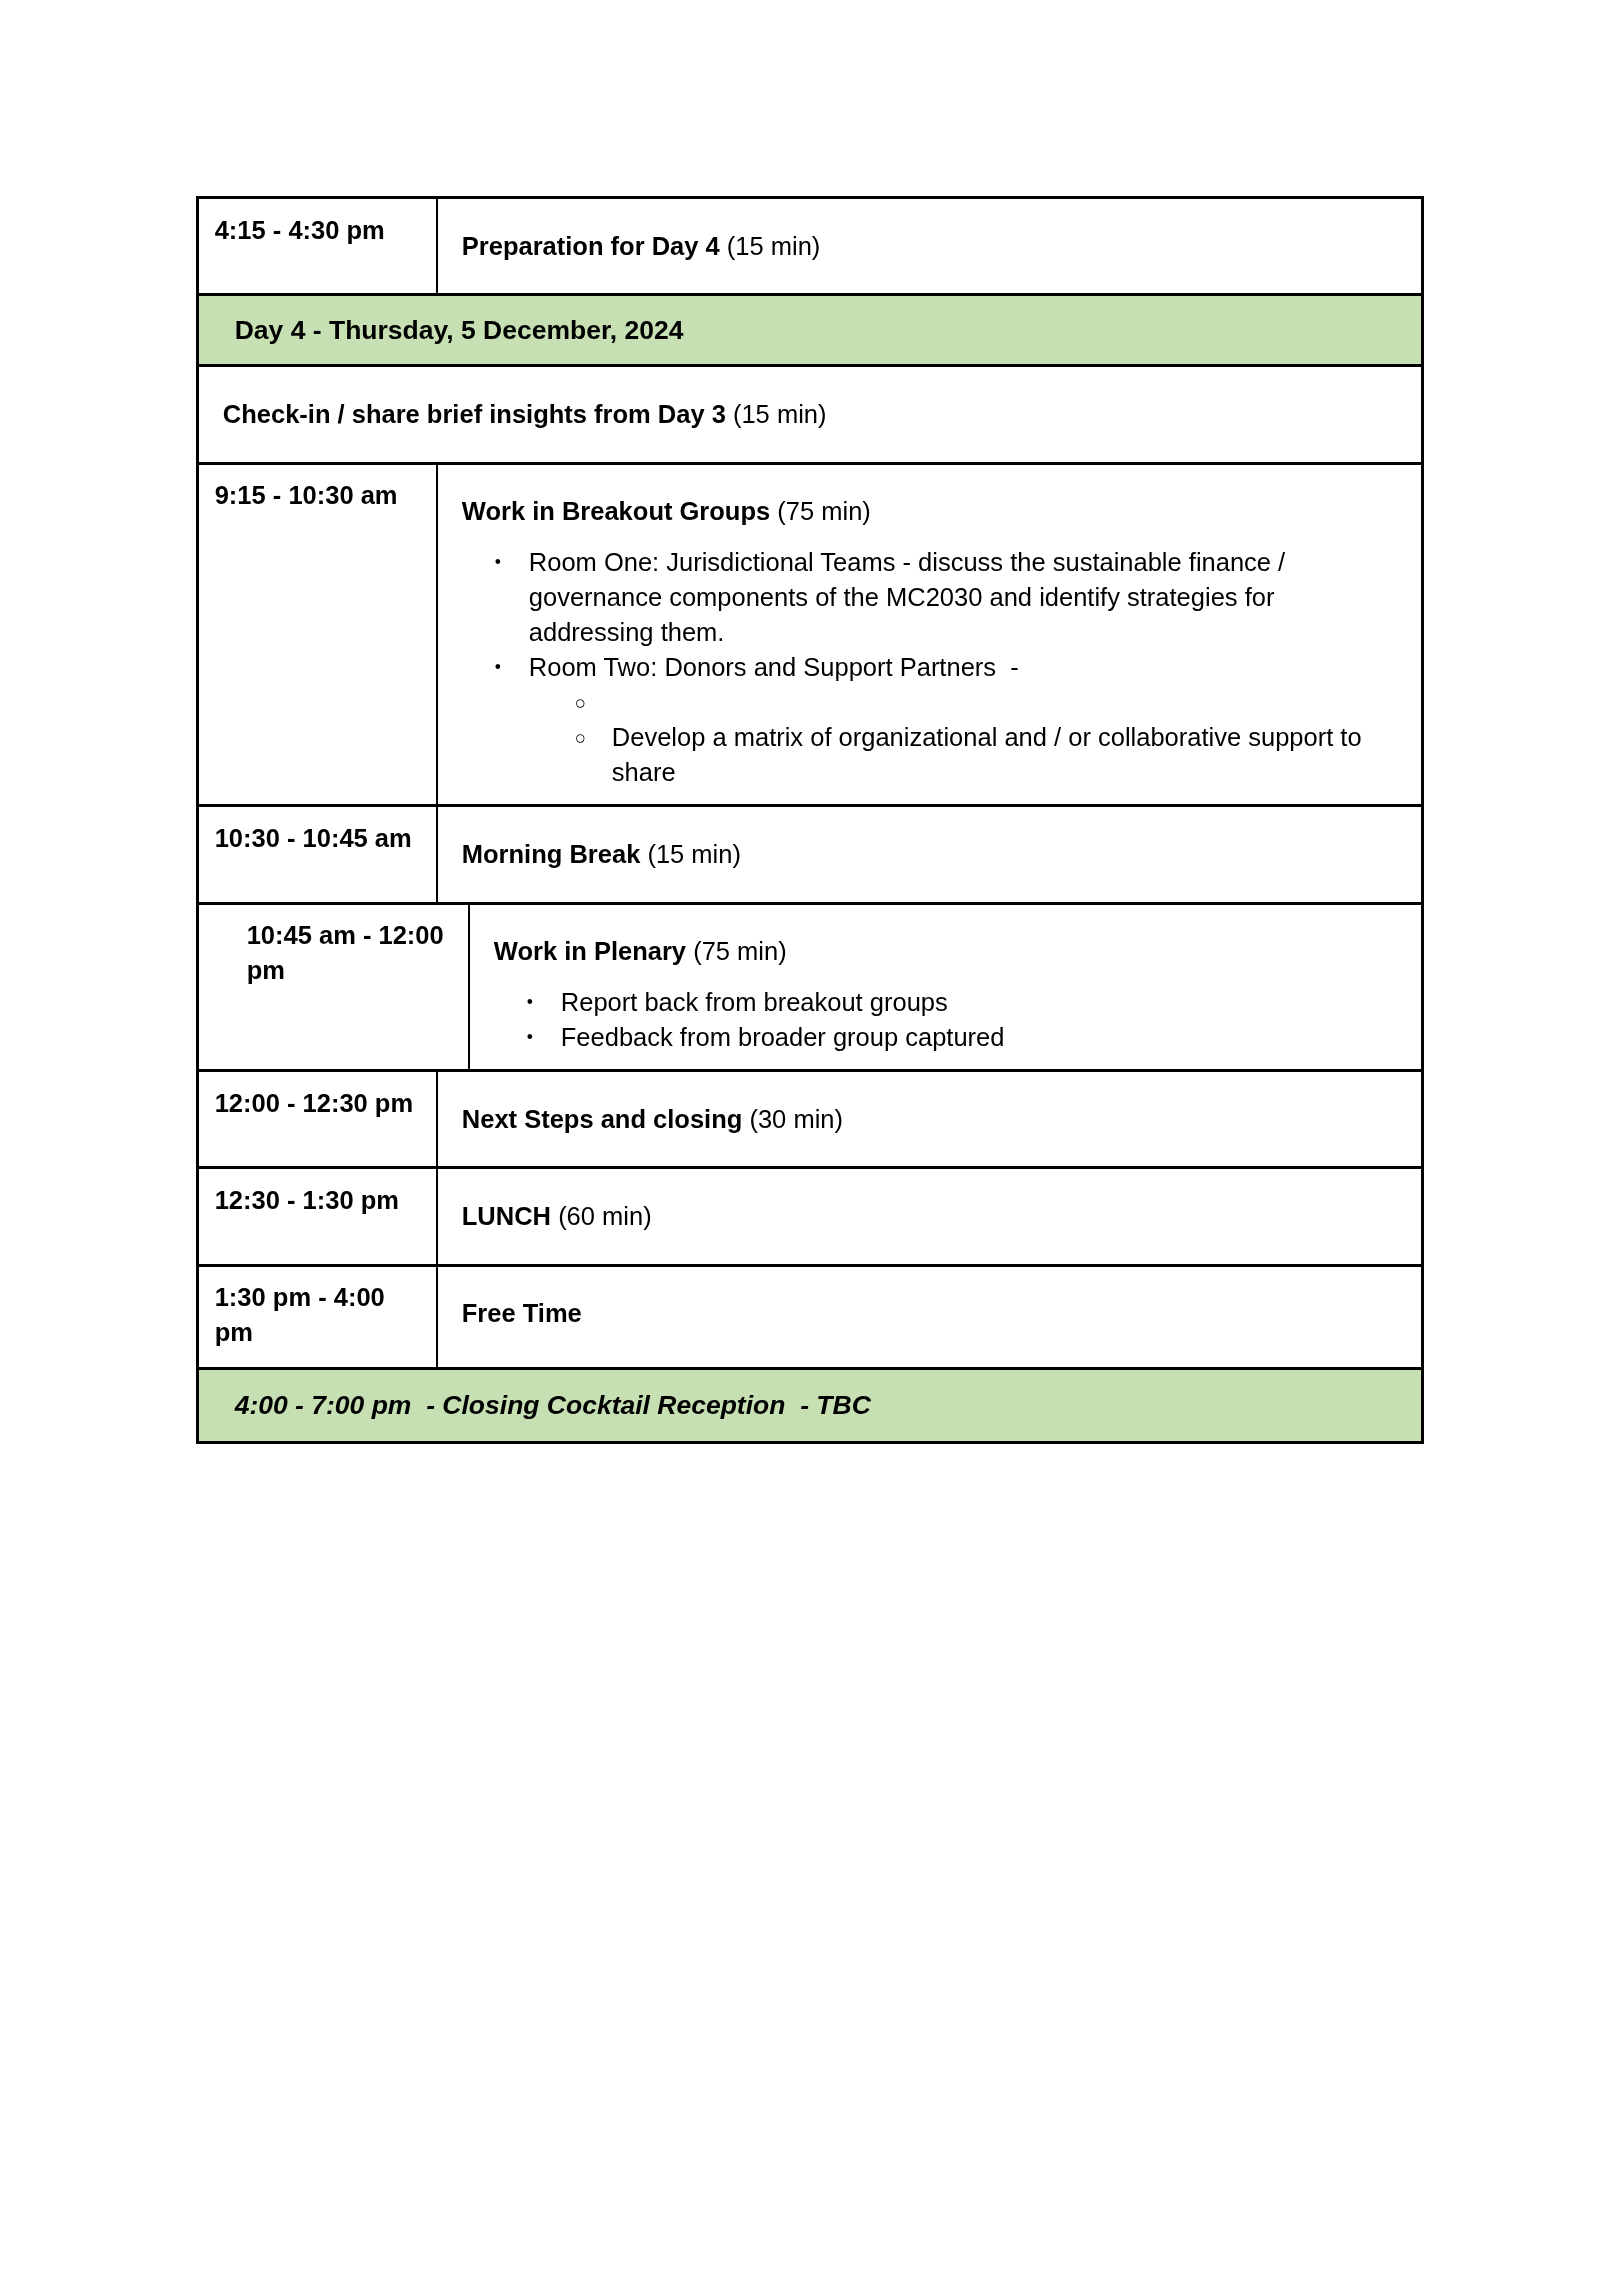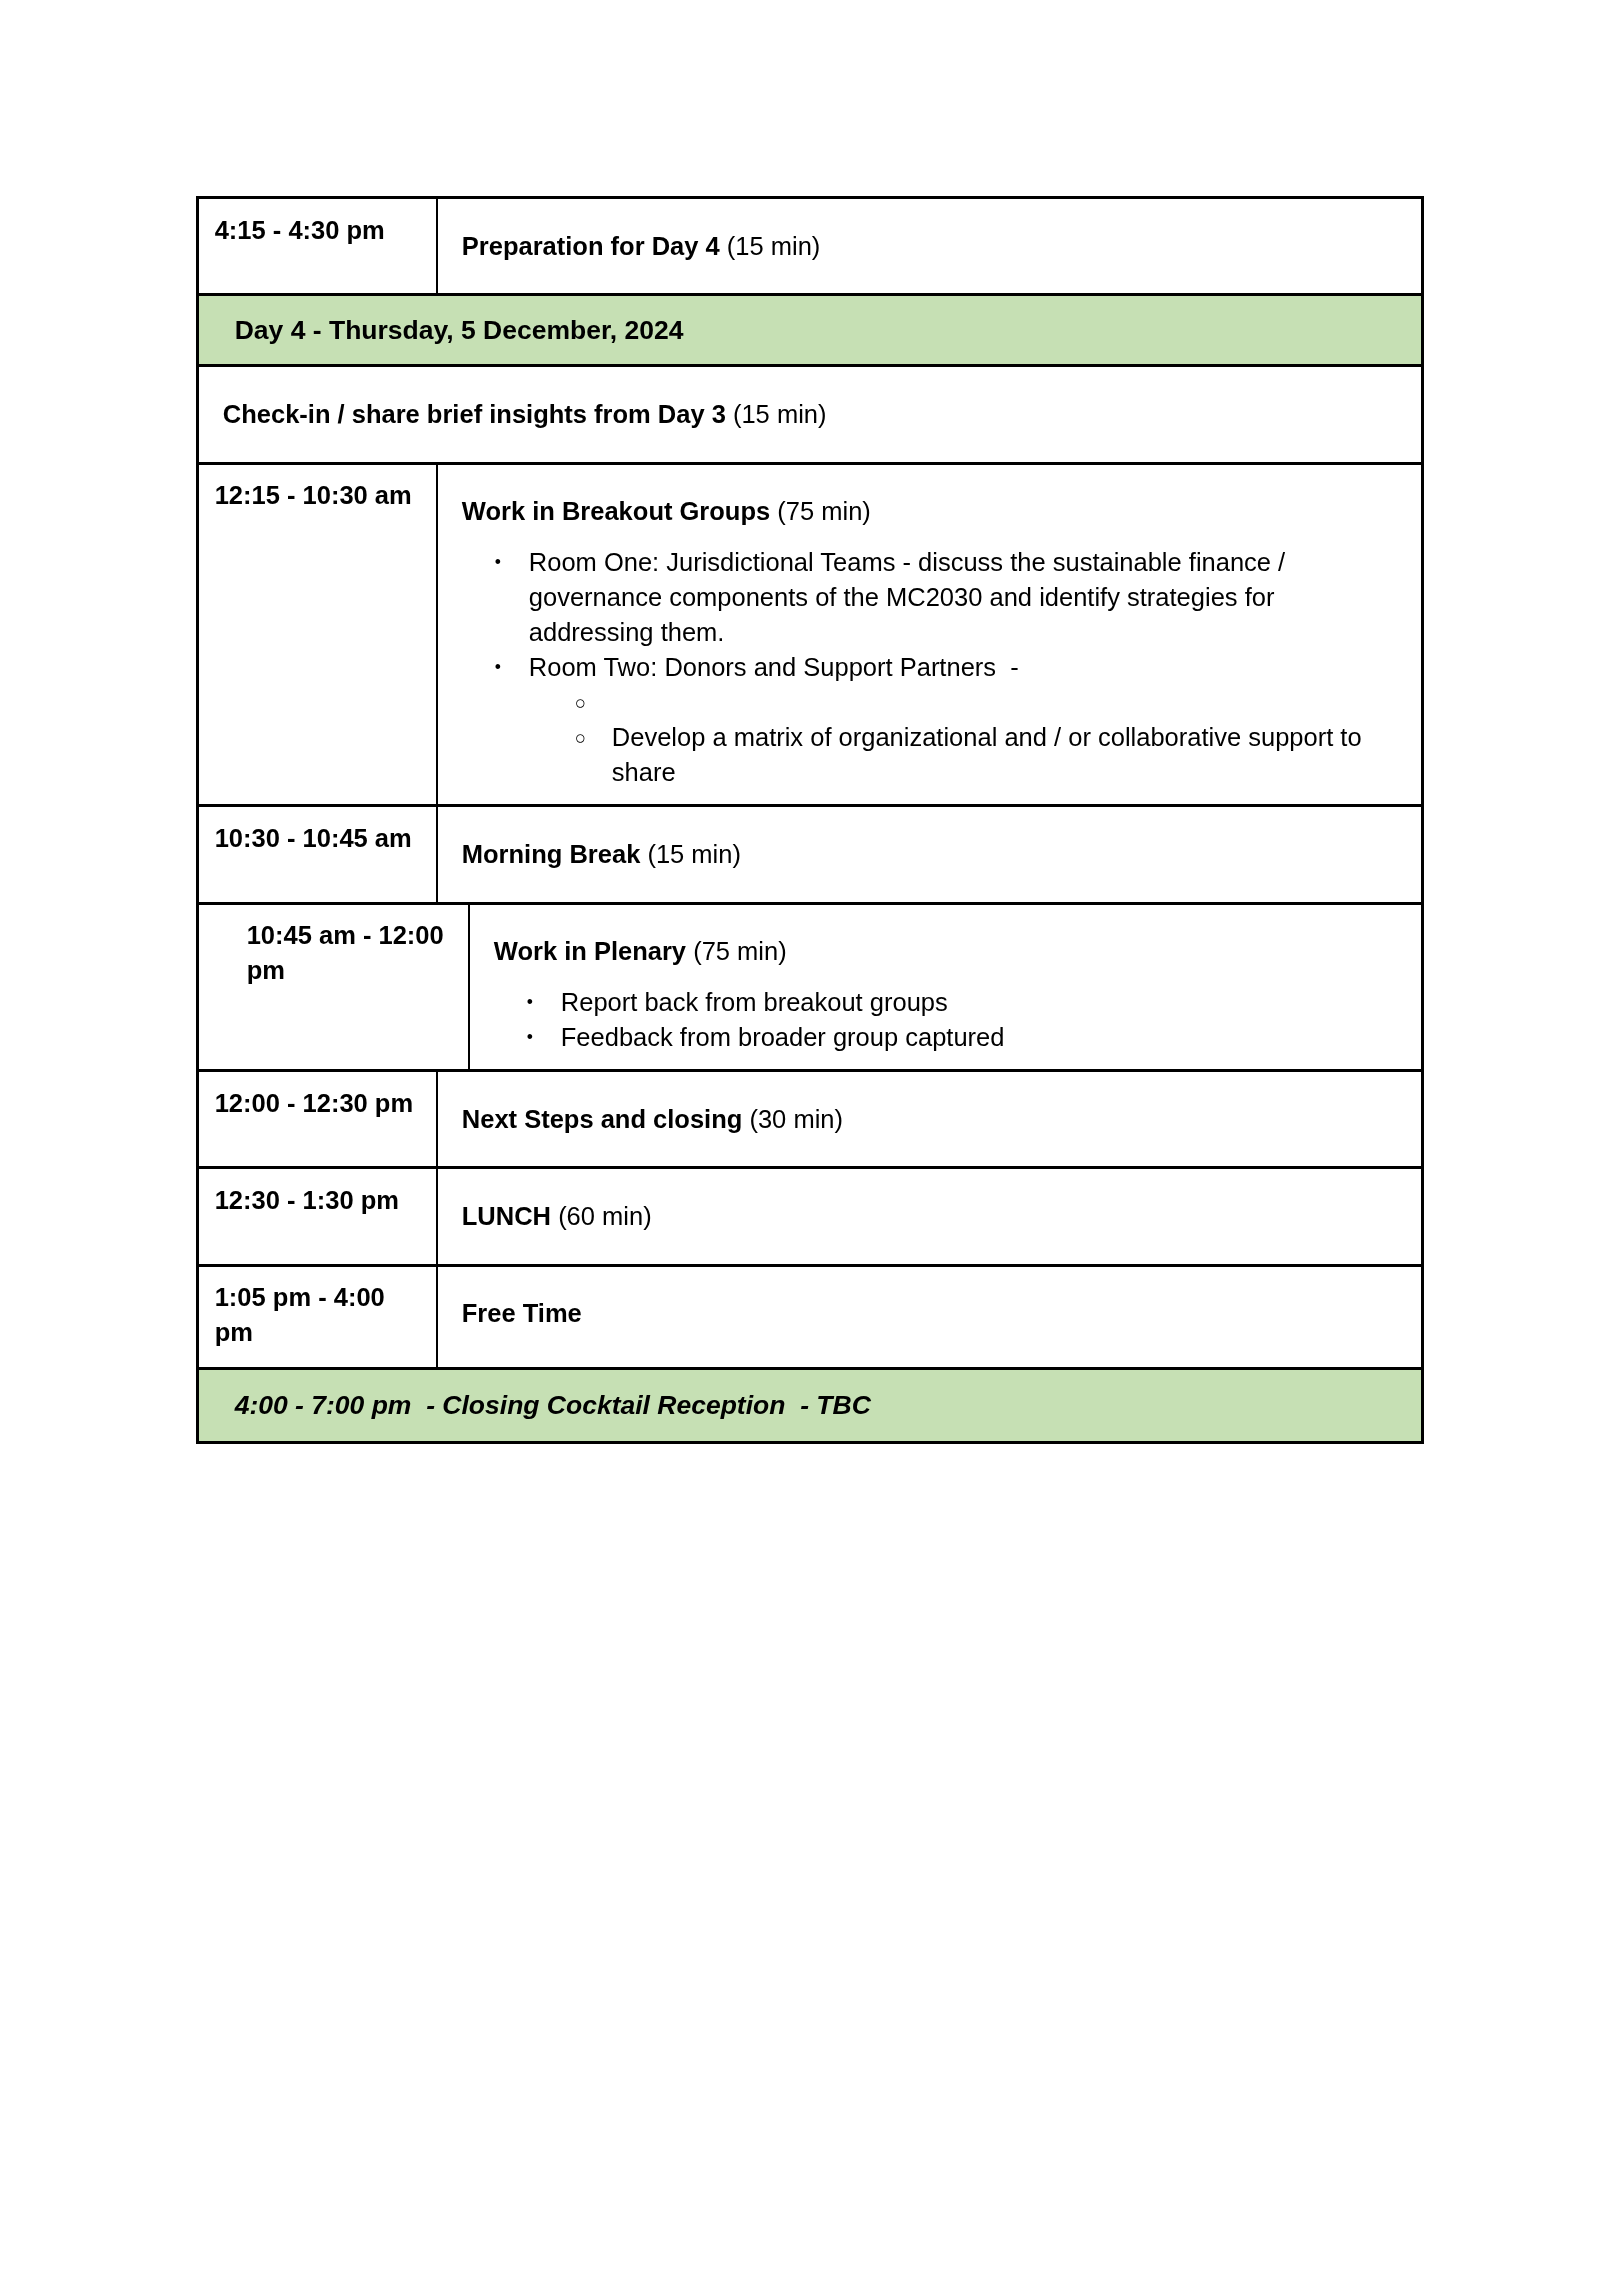--- a/index.html
+++ b/index.html
@@ -108,21 +108,21 @@
     <div class="t-row row-single">
       <div class="c-content">
         <p class="line">
           <span class="bold pre">Check-in / share brief insights from Day 3</span><span class="pre"> (15 min)</span>
         </p>
       </div>
     </div>
 
     <div class="t-row">
       <div class="c-time">
-        <span class="pre">12:15 - 10:30 am</span>
+        <span class="pre">9:15 - 10:30 am</span>
       </div>
       <div class="c-content">
         <p class="line">
           <span class="bold pre">Work in Breakout Groups</span><span class="pre"> (75 min)</span>
         </p>
         <div class="bullet b1">
           <span class="glyph">•</span>
           <span class="btext pre">Room One: Jurisdictional Teams - discuss the sustainable finance / governance components of the MC2030 and identify strategies for addressing them.</span>
         </div>
         <div class="bullet b1">
@@ -186,21 +186,21 @@
       </div>
       <div class="c-content">
         <p class="line">
           <span class="bold pre">LUNCH</span><span class="pre"> (60 min)</span>
         </p>
       </div>
     </div>
 
     <div class="t-row row-free">
       <div class="c-time">
-        <span class="pre">1:05 pm - 4:00 pm</span>
+        <span class="pre">1:30 pm - 4:00 pm</span>
       </div>
       <div class="c-content">
         <p class="line">
           <span class="bold pre">Free Time</span><span class="pre"></span>
         </p>
       </div>
     </div>
 
     <div class="t-row day-header">
       <div class="c-full">

